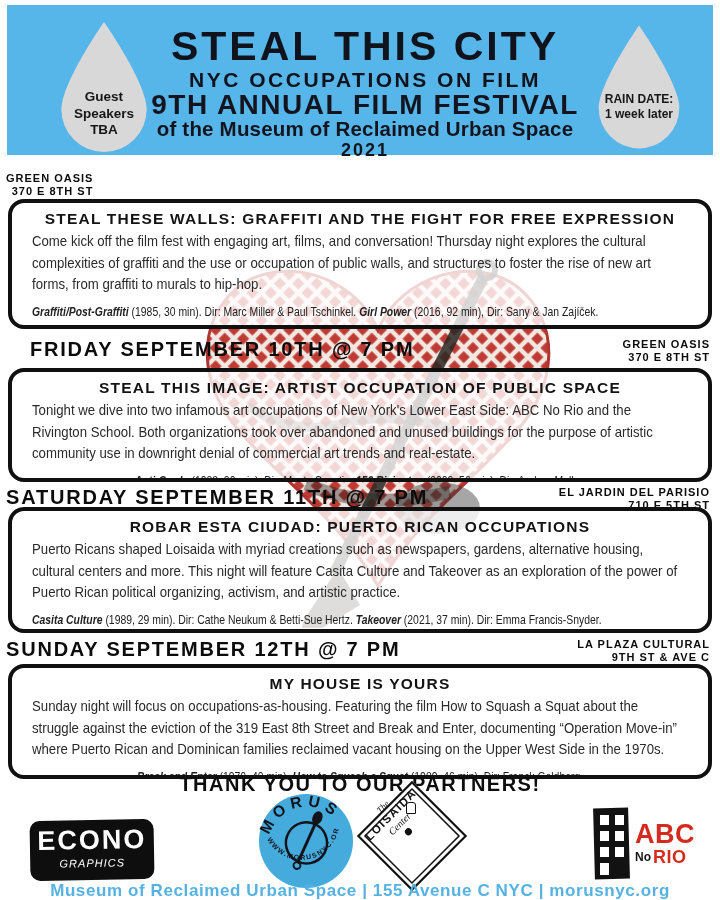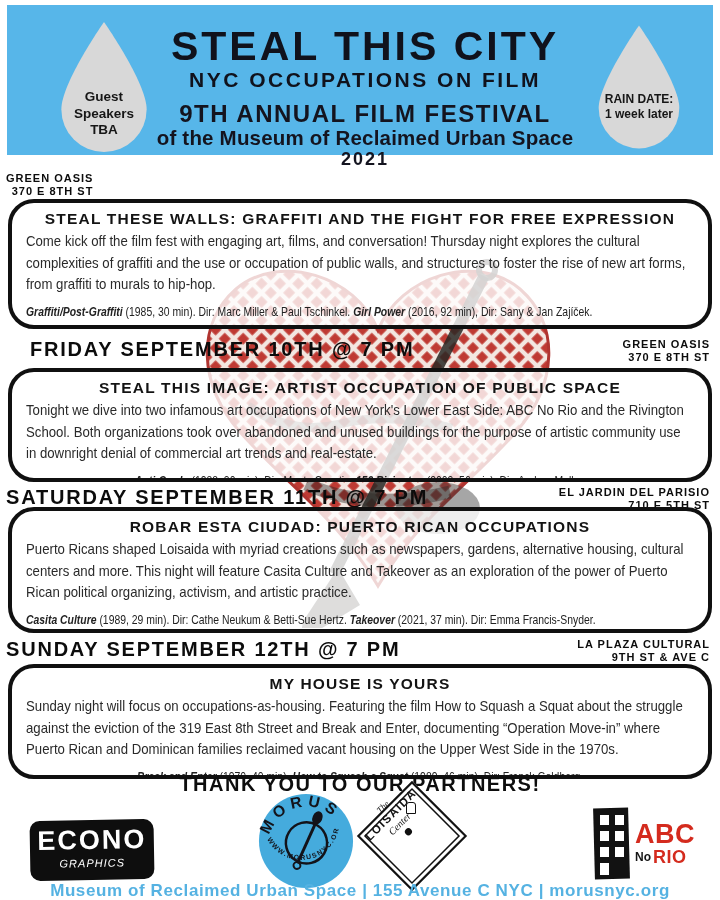--- a/index.html
+++ b/index.html
@@ -4,39 +4,39 @@
 <style>
   html,body{margin:0;padding:0;}
   body{width:720px;height:900px;background:#ffffff;font-family:"Liberation Sans",sans-serif;position:relative;overflow:hidden;color:#111;}
   .abs{position:absolute;}
 
   
   .banner{top:5px;left:7px;width:706px;height:150px;background:#57b6e9;z-index:2;}
   .banner-text{position:absolute;left:132px;right:122px;top:0;text-align:center;color:#10121c;}
   .bt-title{font-size:41px;font-weight:bold;letter-spacing:3px;line-height:44px;margin-top:19px;}
   .bt-sub{font-size:21px;font-weight:bold;letter-spacing:2.5px;line-height:24px;}
-  .bt-fest1{font-size:24px;font-weight:bold;letter-spacing:1.5px;line-height:26px;margin-top:9px;color:#14141f;}
+  .bt-fest1{font-size:28px;font-weight:bold;letter-spacing:1.5px;line-height:26px;color:#14141f;}
   .bt-fest2{font-size:20.5px;font-weight:bold;letter-spacing:0.2px;line-height:22px;color:#14141f;}
   .bt-year{font-size:18px;font-weight:bold;letter-spacing:2px;line-height:20px;color:#14141f;}
   .drop{position:absolute;}
   .drop svg{display:block;width:100%;height:100%;}
   .drop-label{position:absolute;left:0;right:0;top:52%;text-align:center;font-weight:bold;color:#161616;}
   .drop-label div{line-height:1.25;}
   .drop-left .drop-label{font-size:13.5px;}
   .drop-right .drop-label{font-size:12px;top:55%;}
 
   
   .heart-bg{left:188px;top:256px;width:380px;height:372px;z-index:0;}
 
   
   .day-row{left:6px;right:10px;display:flex;justify-content:space-between;align-items:flex-start;z-index:1;}
   .day-title{font-size:20px;font-weight:bold;letter-spacing:1.8px;color:#0c0c0c;white-space:nowrap;}
   .venue{text-align:right;font-size:11px;font-weight:bold;letter-spacing:1px;line-height:1.2;color:#0c0c0c;}
   .venue span{display:block;}
-  .event-box{left:8px;width:704px;box-sizing:border-box;border:4px solid #101010;border-radius:26px;background:rgba(255,255,255,0.80);padding:6px 14px 6px;z-index:2;overflow:hidden;}
+  .event-box{left:8px;width:704px;box-sizing:border-box;border:4px solid #101010;border-radius:16px;background:rgba(255,255,255,0.80);padding:6px 20px 6px;z-index:2;overflow:hidden;}
   .box-title{text-align:center;font-size:15.5px;font-weight:bold;letter-spacing:1.2px;color:#131313;line-height:19px;}
   .box-desc{font-size:15px;line-height:21.5px;color:#2a2a2a;width:113.5%;transform:scaleX(0.88);transform-origin:left top;margin-top:2px;}
   .films{font-size:13px;color:#222;white-space:nowrap;width:125%;transform:scaleX(0.8);transform-origin:left top;margin-top:9px;}
   .films.center{text-align:center;}
   .film-title{font-weight:bold;font-style:italic;}
 
   
   .thanks{top:773px;left:0;width:720px;text-align:center;font-size:20px;font-weight:bold;letter-spacing:1.5px;color:#0d0d0d;z-index:2;}
   .logo{z-index:2;}
   .econo{left:30px;top:820px;width:124px;height:60px;background:#0e0e0e;border-radius:10px;text-align:center;color:#fff;transform:rotate(-1deg);}

